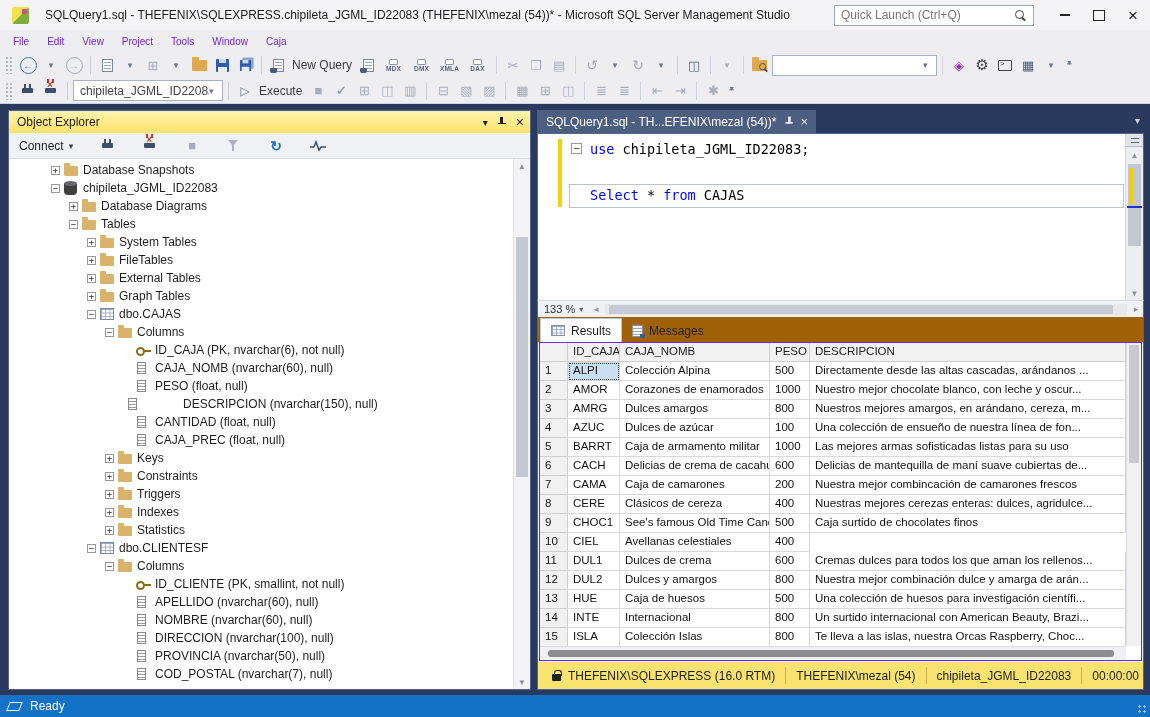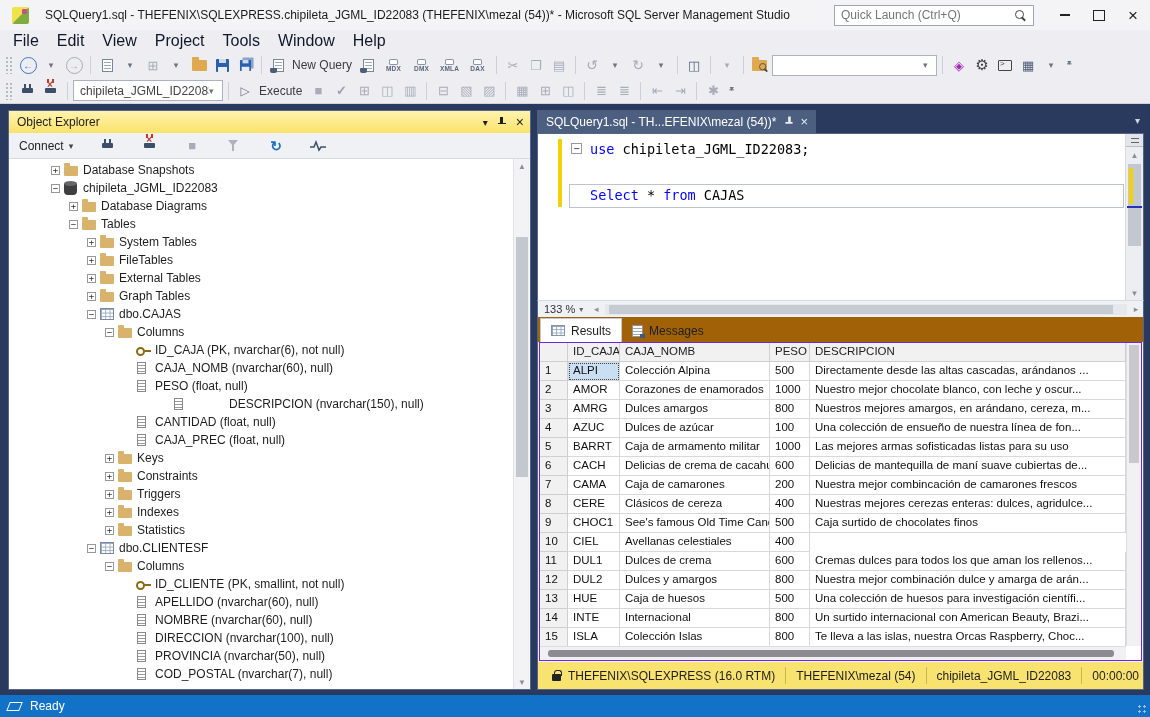--- a/index.html
+++ b/index.html
@@ -17,21 +17,21 @@
 .mag{width:13px;height:13px;position:relative;flex:none;}
 .mag::before{content:"";position:absolute;width:7px;height:7px;border:1.6px solid #444;border-radius:50%;left:1px;top:1px;}
 .mag::after{content:"";position:absolute;width:5px;height:1.8px;background:#444;transform:rotate(45deg);left:7px;top:9px;}
 .winbtn{width:34px;height:30px;display:flex;align-items:center;justify-content:center;color:#222;}
 .wb-min::before{content:"";width:10px;height:1.5px;background:#222;display:block;}
 .wb-max::before{content:"";width:10px;height:9px;border:1.3px solid #222;display:block;}
 .wb-close::before{content:"×";font-size:17px;line-height:1;}
 
 
 .menubar{position:absolute;top:30px;left:0;right:0;height:22px;background:#eeeef2;display:flex;align-items:center;padding-left:4px;}
-.menu-item{padding:3px 9px;font-size:16px;color:#0f172a;}
+.menu-item{padding:3px 9px;font-size:10px;color:#6d28d9;}
 
 
 .toolbar{position:absolute;left:0;right:0;background:#eeeef2;display:flex;align-items:center;gap:1px;padding-left:2px;}
 #tb1{top:52px;height:26px;}
 #tb2{top:78px;height:26px;border-bottom:1px solid #d2d4dc;}
 .grip{width:8px;height:18px;background:radial-gradient(circle,#b5b9c4 1px,transparent 1.2px) 0 0/4px 4px;margin:0 3px;flex:none;}
 .tsep{width:1px;height:18px;background:#cdd0d9;margin:0 4px;flex:none;}
 .tbtn{min-width:22px;height:22px;display:inline-flex;align-items:center;justify-content:center;color:#4d5e78;font-size:13px;flex:none;}
 .dis{color:#a7acb8 !important;}
 .dd{width:11px;font-size:9px;color:#6b7384;}
@@ -217,21 +217,21 @@
   </div>
 </div>
 
 <div class="menubar">
     <div class="menu-item">File</div>
     <div class="menu-item">Edit</div>
     <div class="menu-item">View</div>
     <div class="menu-item">Project</div>
     <div class="menu-item">Tools</div>
     <div class="menu-item">Window</div>
-    <div class="menu-item">Help</div>
+    <div class="menu-item">Caja</div>
   </div>
 
 <div class="toolbar" id="tb1">
   <span class="grip"></span>
   <span class="tbtn">
       <span class="navring"></span>
     </span>
   <span class="tbtn dd">▾</span>
   <span class="tbtn">
       <span class="navring fwd dis"></span>
@@ -441,21 +441,21 @@
         <div class="tree-row" style="padding-left: 114px;">
           <span class="expander hide"></span>
           <span class="tico ti-col"></span>
           <span class="tlabel">CAJA_NOMB (nvarchar(60), null)</span>
         </div>
         <div class="tree-row" style="padding-left: 114px;">
           <span class="expander hide"></span>
           <span class="tico ti-col"></span>
           <span class="tlabel">PESO (float, null)</span>
         </div>
-        <div class="tree-row" style="padding-left: 114px; gap: 37px;">
+        <div class="tree-row" style="padding-left: 68px; gap: 37px;">
           <span class="expander hide"></span>
           <span class="tico ti-col"></span>
           <span class="tlabel">DESCRIPCION (nvarchar(150), null)</span>
         </div>
         <div class="tree-row" style="padding-left: 114px;">
           <span class="expander hide"></span>
           <span class="tico ti-col"></span>
           <span class="tlabel">CANTIDAD (float, null)</span>
         </div>
         <div class="tree-row" style="padding-left: 114px;">

